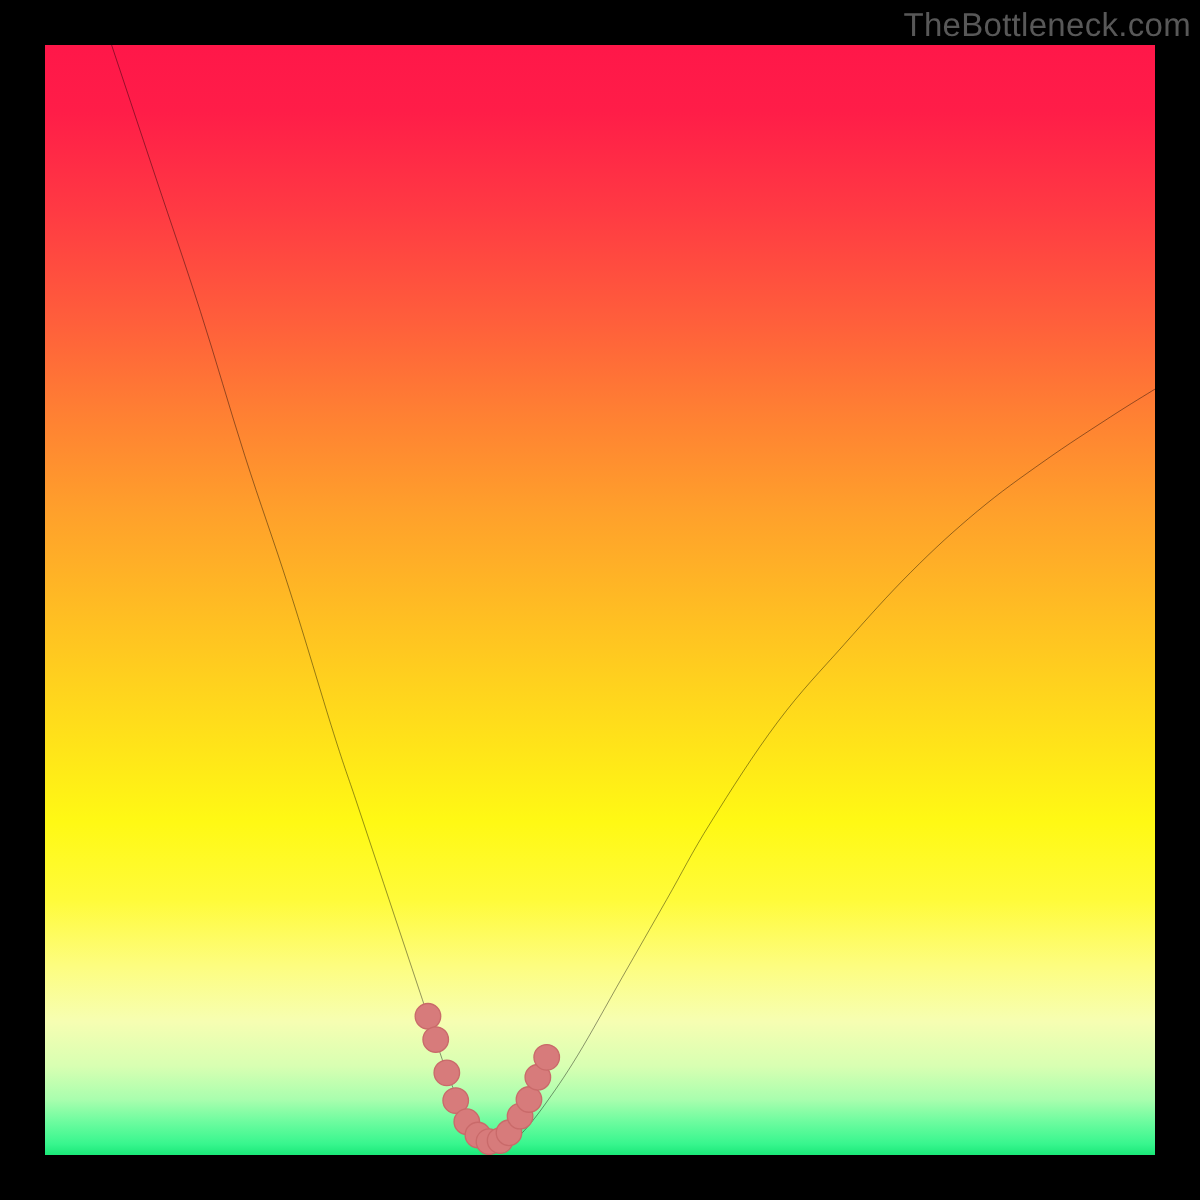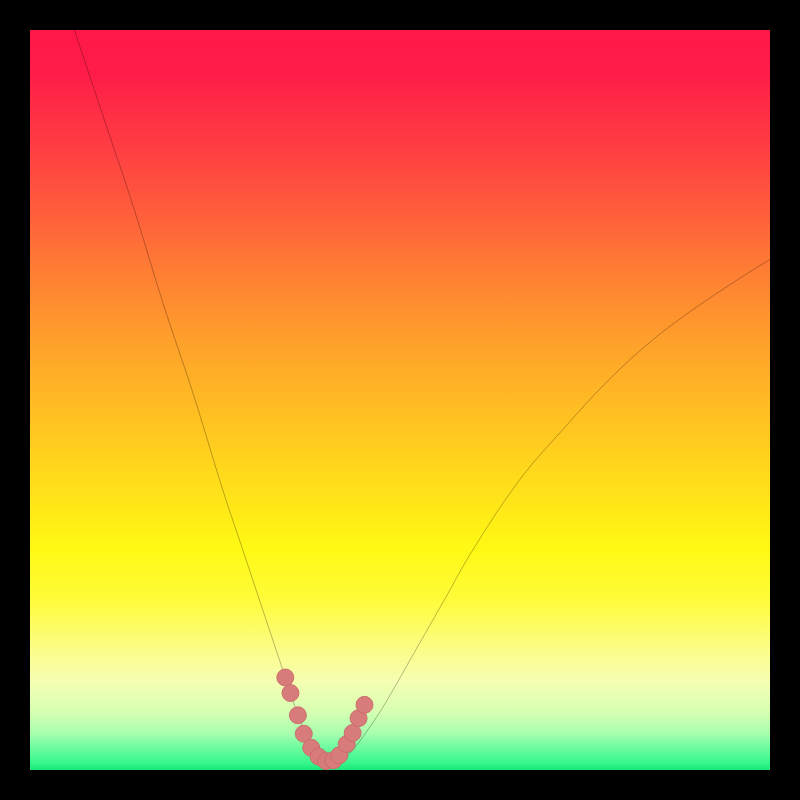--- a/index.html
+++ b/index.html
@@ -61,20 +61,21 @@
     color: #585858;
     font-weight: 500;
     letter-spacing: 0.2px;
   }
 </style>
 </head>
 <body>
 
 <div class="frame">
 
+  <div class="watermark">TheBottleneck.com</div>
 
   <div class="plot-area">
     <div class="gradient-bg"></div>
     <svg class="curve-layer" viewBox="0 0 100 100" preserveAspectRatio="none">
       <path id="main-curve" fill="none" stroke="#000000" stroke-width="0.28" vector-effect="non-scaling-stroke" d="M 6 0 C 6.72 2.16, 8.56 7.68, 10 12 C 11.44 16.32, 12.560000000000002 19.5, 14.000000000000002 24 C 15.440000000000001 28.5, 16.56 32.5, 18 37 C 19.44 41.5, 20.56 44.5, 22 49 C 23.44 53.5, 24.919999999999998 58.58, 26 62 C 27.080000000000002 65.42, 27.280000000000005 65.84, 28.000000000000004 68 C 28.720000000000002 70.16, 29.28 71.84, 30 74 C 30.72 76.16, 31.28 77.84, 32 80 C 32.72 82.16, 33.46 84.38, 34 86 C 34.54 87.62, 34.64 87.92, 35 89 C 35.36 90.08, 35.64 91.01, 36 92 C 36.36 92.99, 36.64 93.69, 37 94.5 C 37.36 95.31, 37.64 95.87, 38 96.5 C 38.36 97.13, 38.64 97.586, 39 98 C 39.36 98.414, 39.64 98.61999999999999, 40 98.8 C 40.36 98.98, 40.64 99, 41 99 C 41.36 99, 41.64 98.98, 42 98.8 C 42.36 98.61999999999999, 42.46 98.594, 43 98 C 43.54 97.406, 44.1 96.76, 45 95.5 C 45.9 94.24, 46.74 93.07, 48 91 C 49.26 88.93, 50.56 86.52, 52 84 C 53.44 81.48, 54.56000000000001 79.52, 56.00000000000001 77 C 57.440000000000005 74.48, 58.2 72.88, 60 70 C 61.8 67.12, 63.84 63.88, 66 61 C 68.16 58.12, 69.84 56.43, 72 54 C 74.16 51.57, 75.84 49.66, 78 47.5 C 80.16 45.34, 81.84 43.800000000000004, 84 42.00000000000001 C 86.16 40.20000000000001, 87.84 39.03, 90 37.5 C 92.16 35.97, 94.2 34.67, 96 33.5 C 97.8 32.33, 99.28 31.45, 100 31"></path>
       <g id="marker-group">
           <circle cx="34.5" cy="87.5" r="1.15" fill="#d77b7b" stroke="#c96a6a" stroke-width="0.12"></circle>
           <circle cx="35.2" cy="89.6" r="1.15" fill="#d77b7b" stroke="#c96a6a" stroke-width="0.12"></circle>
           <circle cx="36.2" cy="92.6" r="1.15" fill="#d77b7b" stroke="#c96a6a" stroke-width="0.12"></circle>
           <circle cx="37" cy="95.1" r="1.15" fill="#d77b7b" stroke="#c96a6a" stroke-width="0.12"></circle>

